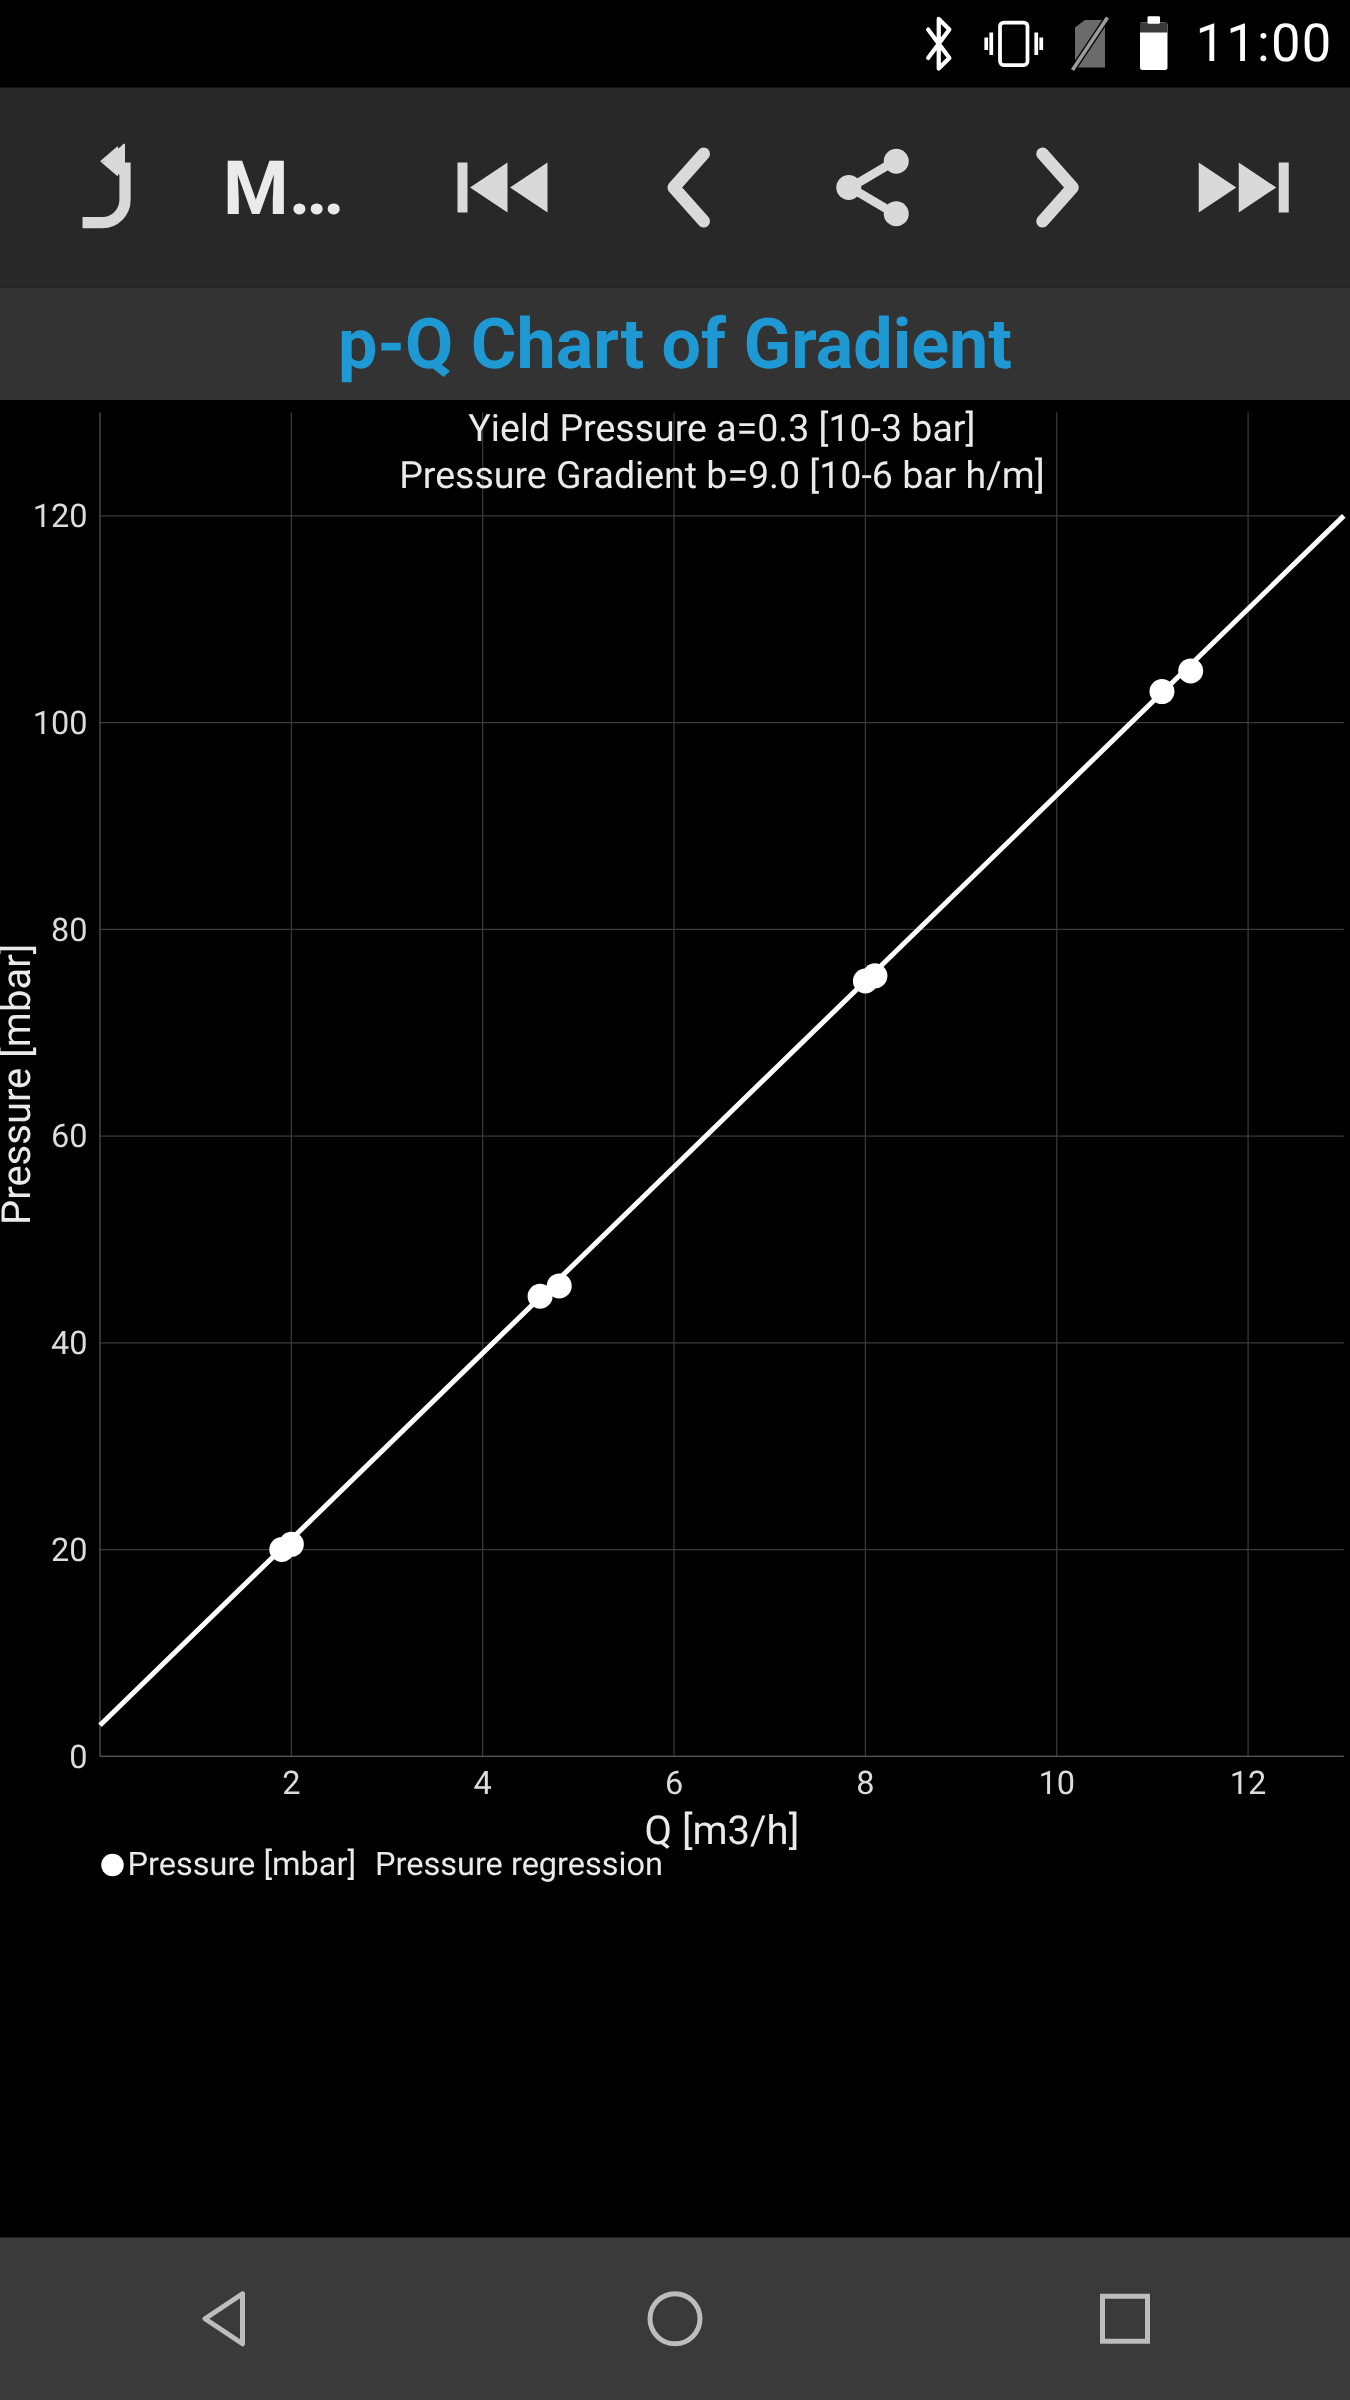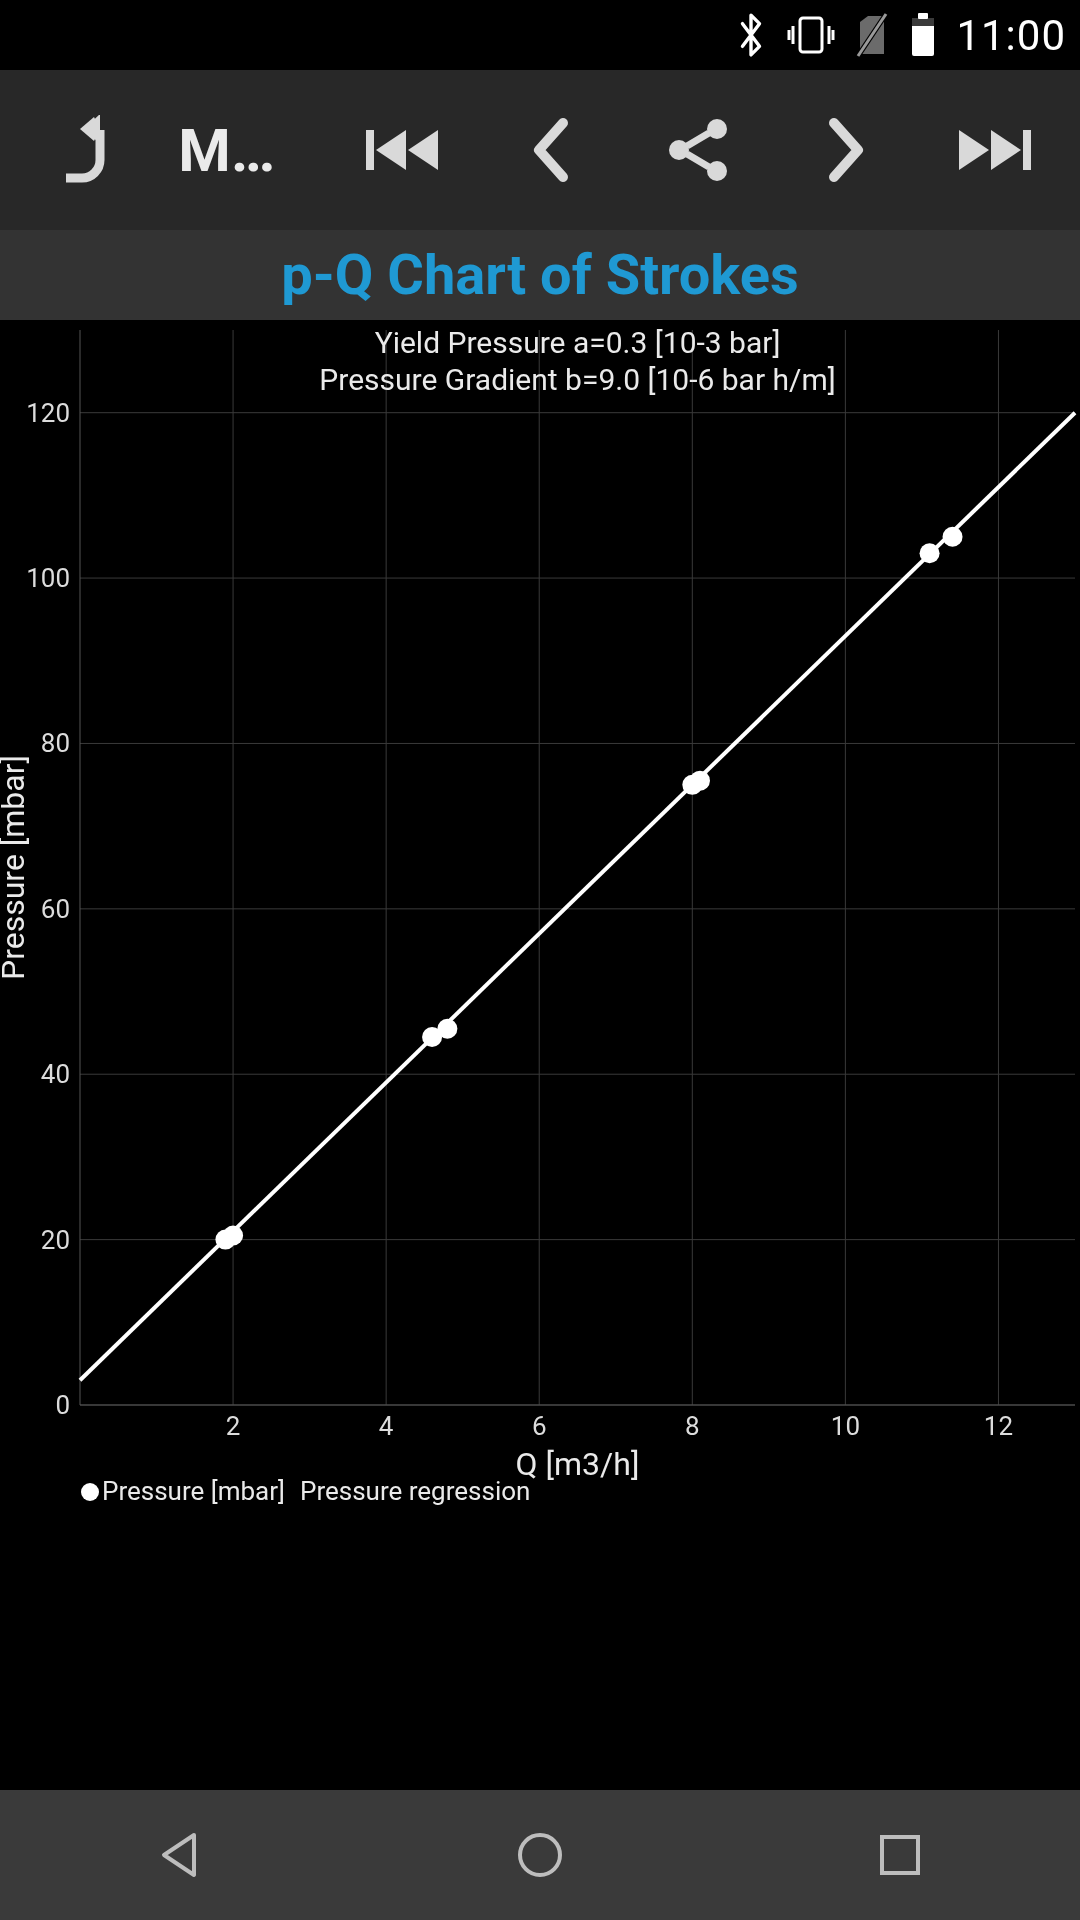--- a/index.html
+++ b/index.html
@@ -98,21 +98,21 @@
   <div class="tb-btn">
     <svg width="80" height="60" viewBox="0 0 80 60">
         <path d="M4 10 L34 30 L4 50 Z" fill="#d9d9d9"></path>
         <path d="M36 10 L66 30 L36 50 Z" fill="#d9d9d9"></path>
         <rect x="68" y="10" width="8" height="40" fill="#d9d9d9"></rect>
       </svg>
   </div>
 </div>
 
 <div class="title-strip">
-  <span class="title">p-Q Chart of Strokes</span>
+  <span class="title">p-Q Chart of Gradient</span>
 </div>
 
 <div class="chart-wrap">
   <svg id="chart-svg" class="chart-svg" width="1080" height="1200">
       <line x1="233.0769230769231" y1="10" x2="233.0769230769231" y2="1085" stroke="#3a3a3a" stroke-width="1"></line>
       <text x="233.0769230769231" y="1115" text-anchor="middle" fill="#dcdcdc" font-size="26">2</text>
       <line x1="386.1538461538462" y1="10" x2="386.1538461538462" y2="1085" stroke="#3a3a3a" stroke-width="1"></line>
       <text x="386.1538461538462" y="1115" text-anchor="middle" fill="#dcdcdc" font-size="26">4</text>
       <line x1="539.2307692307693" y1="10" x2="539.2307692307693" y2="1085" stroke="#3a3a3a" stroke-width="1"></line>
       <text x="539.2307692307693" y="1115" text-anchor="middle" fill="#dcdcdc" font-size="26">6</text>

